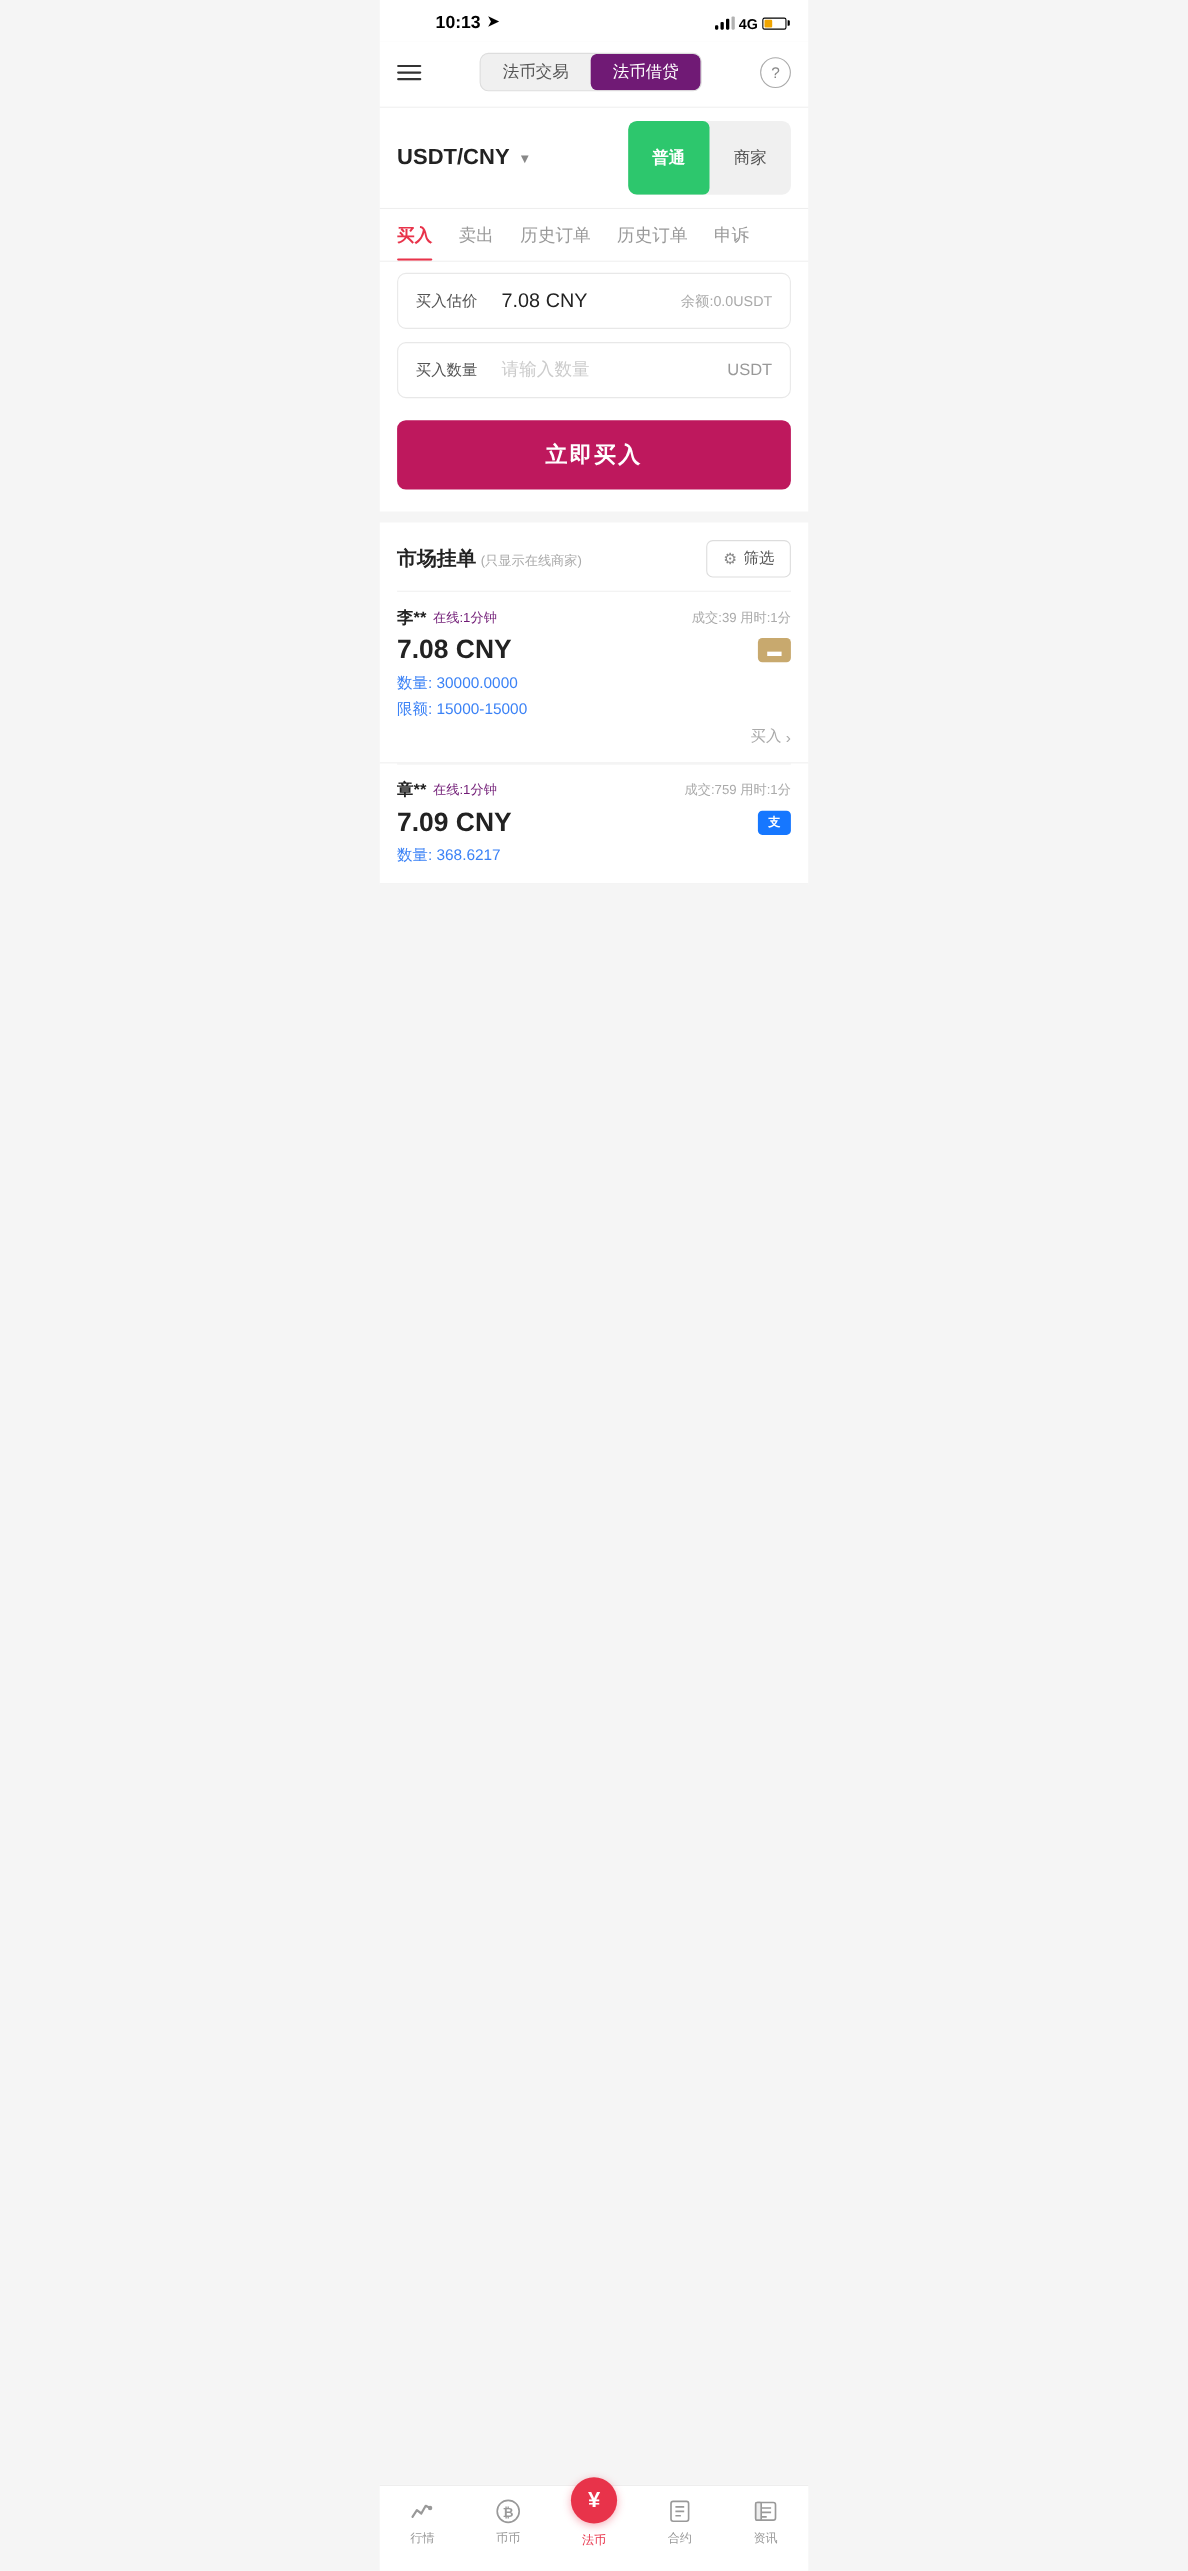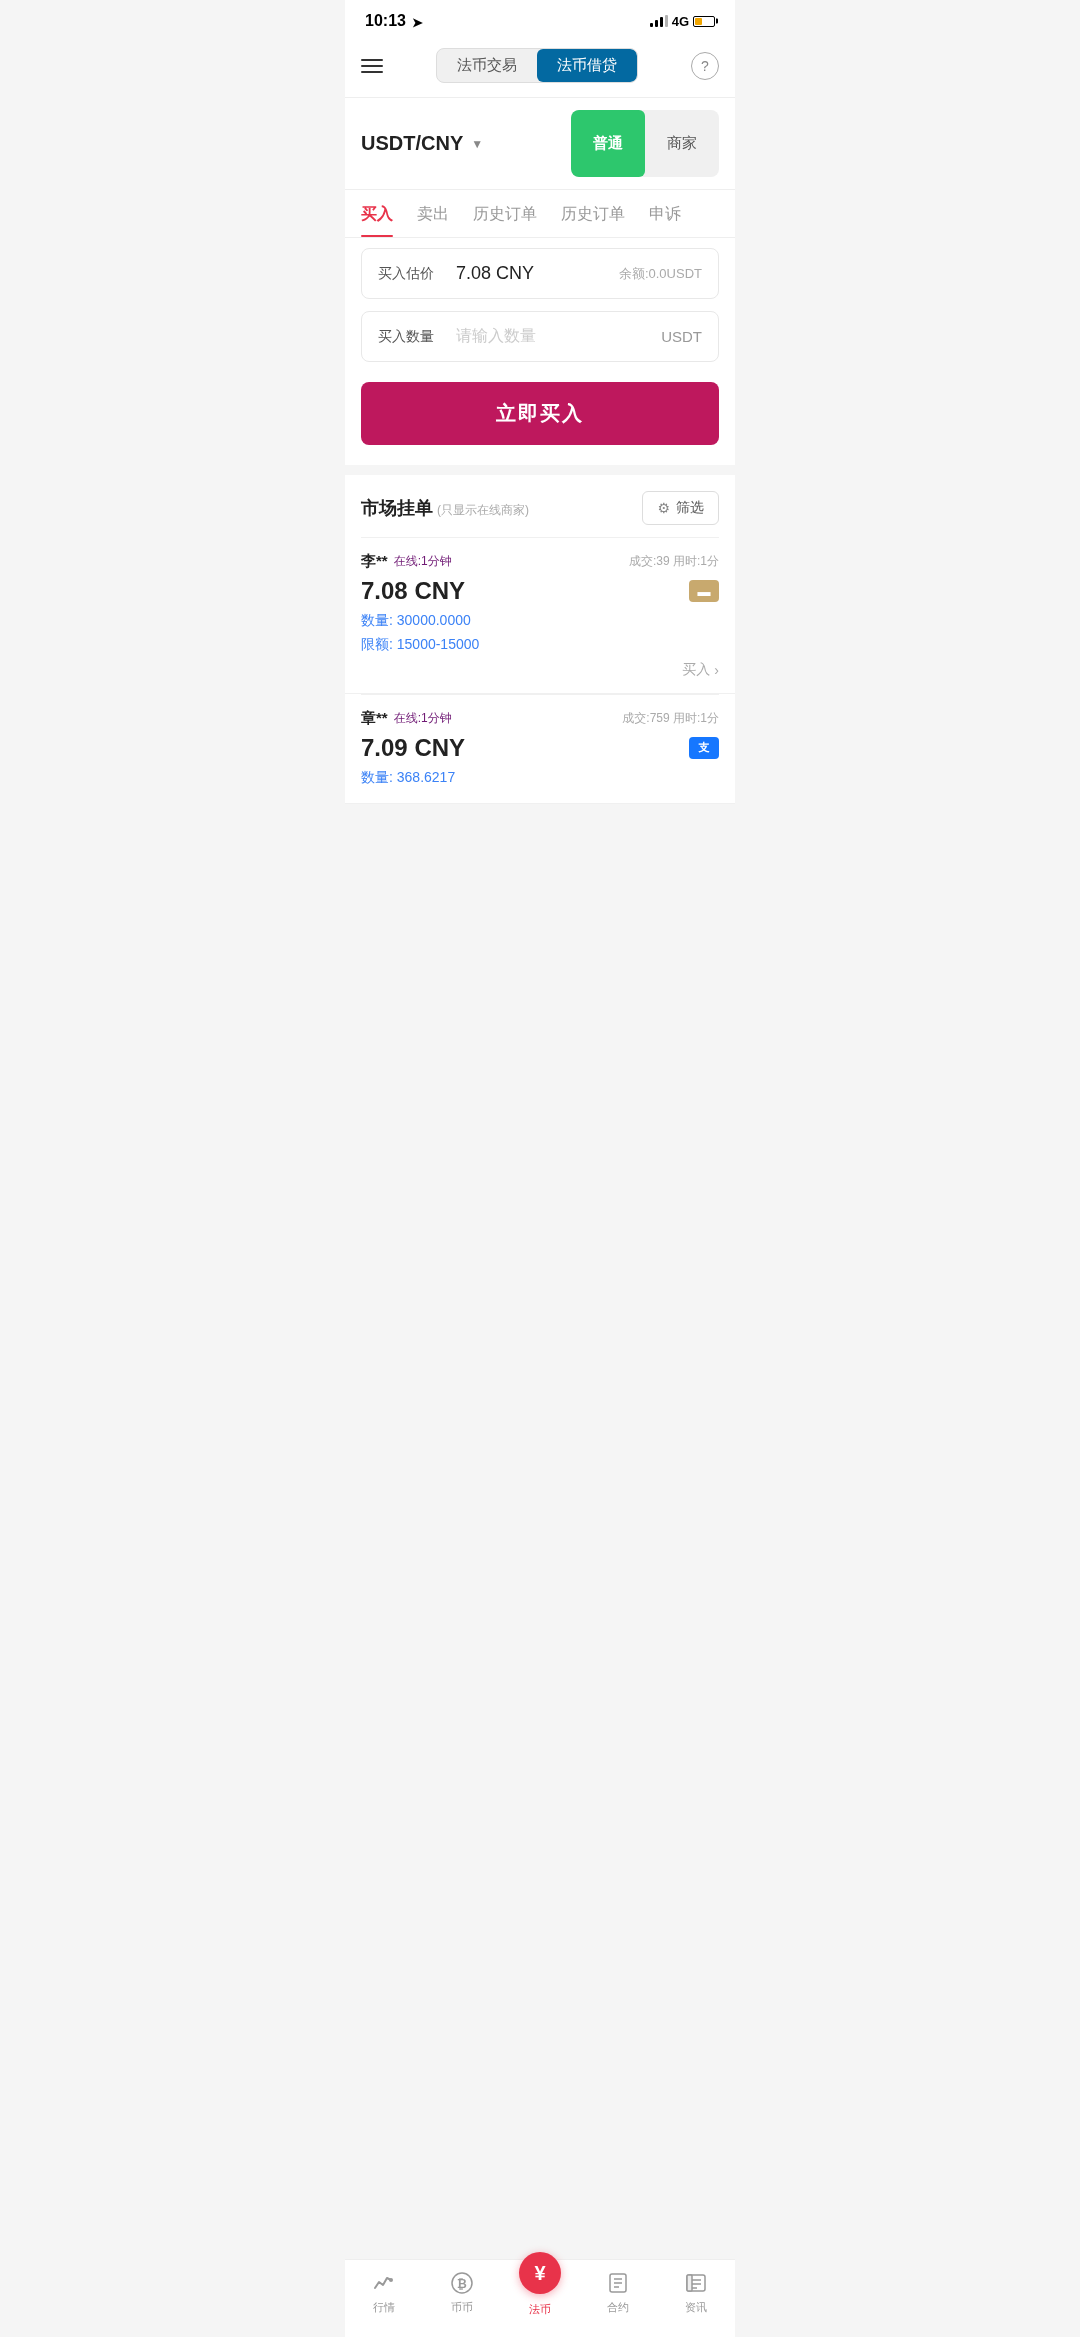--- a/index.html
+++ b/index.html
@@ -79,21 +79,21 @@
       border: 1px solid #ddd;
       justify-content: space-between;
     }
     .header-tab {
       padding: 7px 20px;
       font-size: 15px;
       cursor: pointer;
       border-radius: 6px;
     }
     .header-tab.active {
-      background: #0369a1;
+      background: #701a75;
       color: #fff;
       font-weight: 500;
     }
     .header-tab.inactive { color: #555; background: transparent; }
     .help-icon {
       width: 28px; height: 28px;
       border: 1.5px solid #aaa;
       border-radius: 50%;
       display: flex; align-items: center; justify-content: center;
       font-size: 14px; color: #888; cursor: pointer;
@@ -357,21 +357,21 @@
       display: flex; align-items: center; justify-content: center;
       margin-top: -16px;
       box-shadow: 0 2px 8px rgba(232,51,74,0.4);
     }
     .nav-icon-circle span { color: #fff; font-size: 20px; font-weight: 700; }
   </style>
 </head>
 <body>
 
 <div class="status-bar">
-  <div style="display:flex;align-items:flex-end;gap:6px;">
+  <div style="display:flex;align-items:flex-start;gap:6px;margin-left:31px;">
     <span class="status-time">10:13</span>
     <span style="font-size:13px;">➤</span>
   </div>
   <div class="status-icons">
     <div class="signal-bars">
       <span style="height:4px;"></span>
       <span style="height:7px;"></span>
       <span style="height:10px;"></span>
       <span style="height:12px;opacity:0.3;"></span>
     </div>

